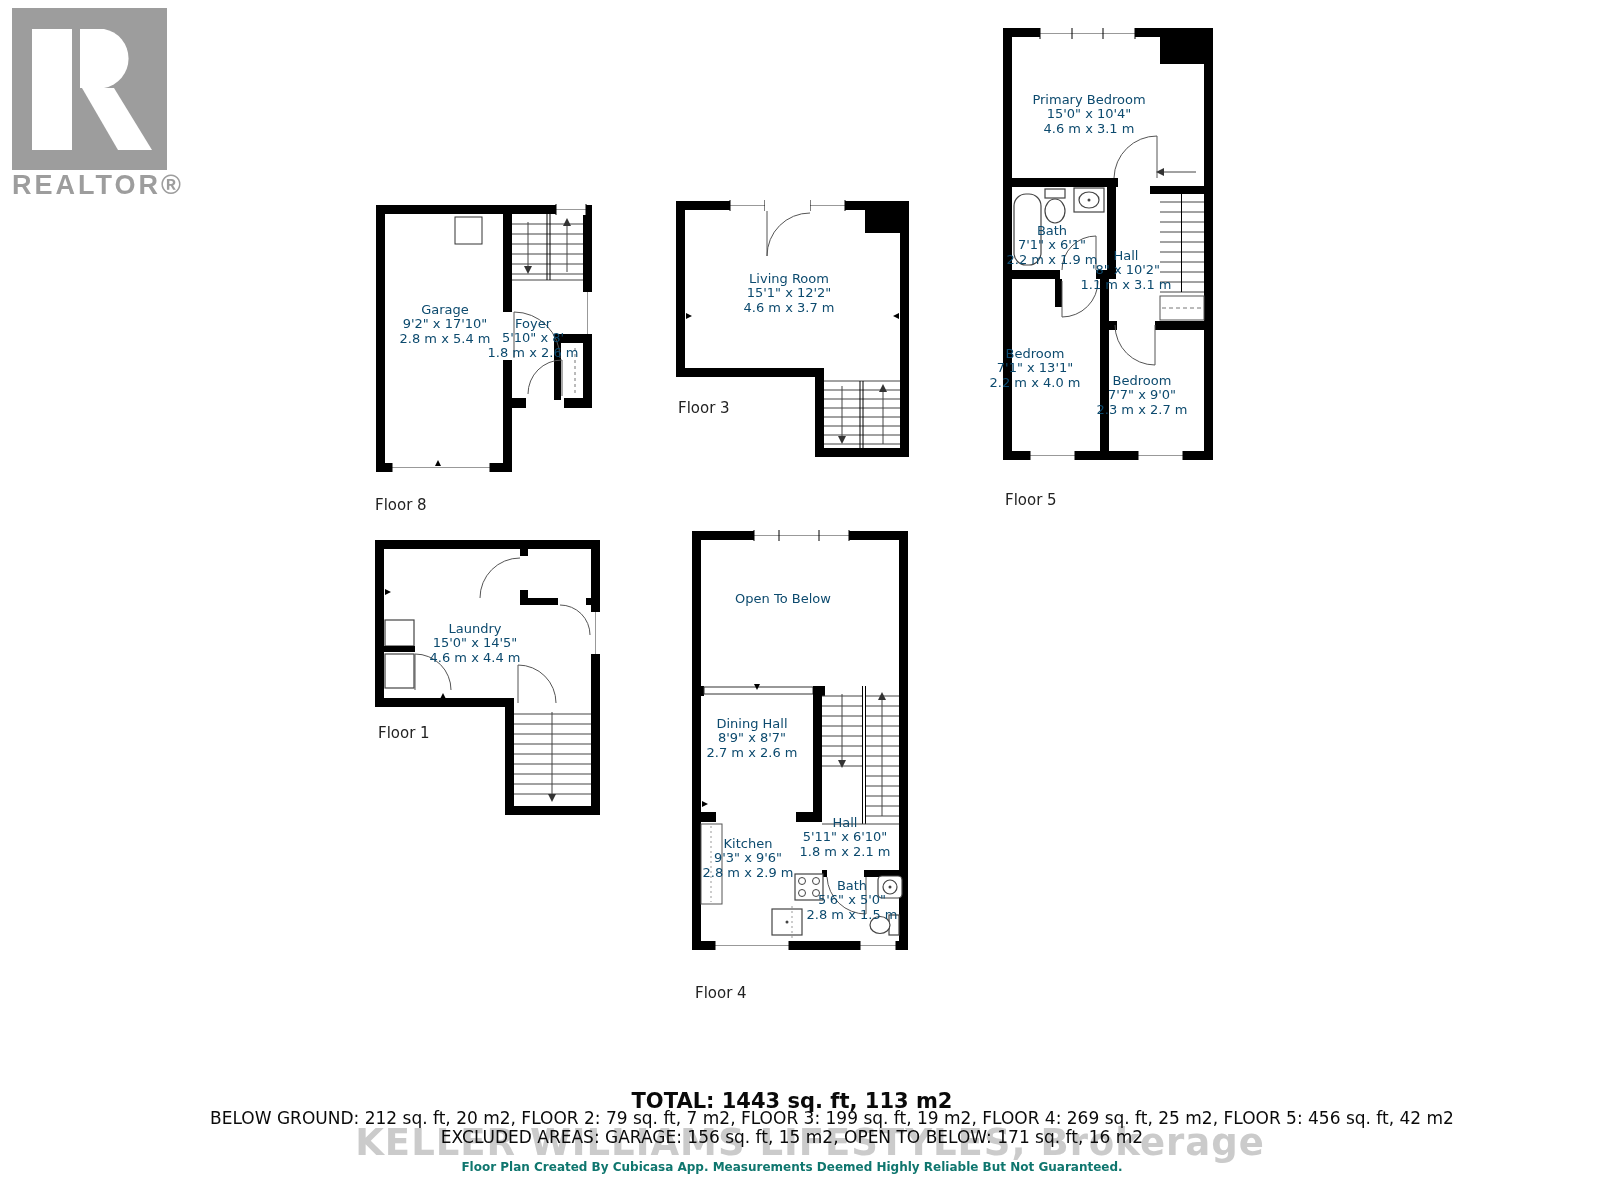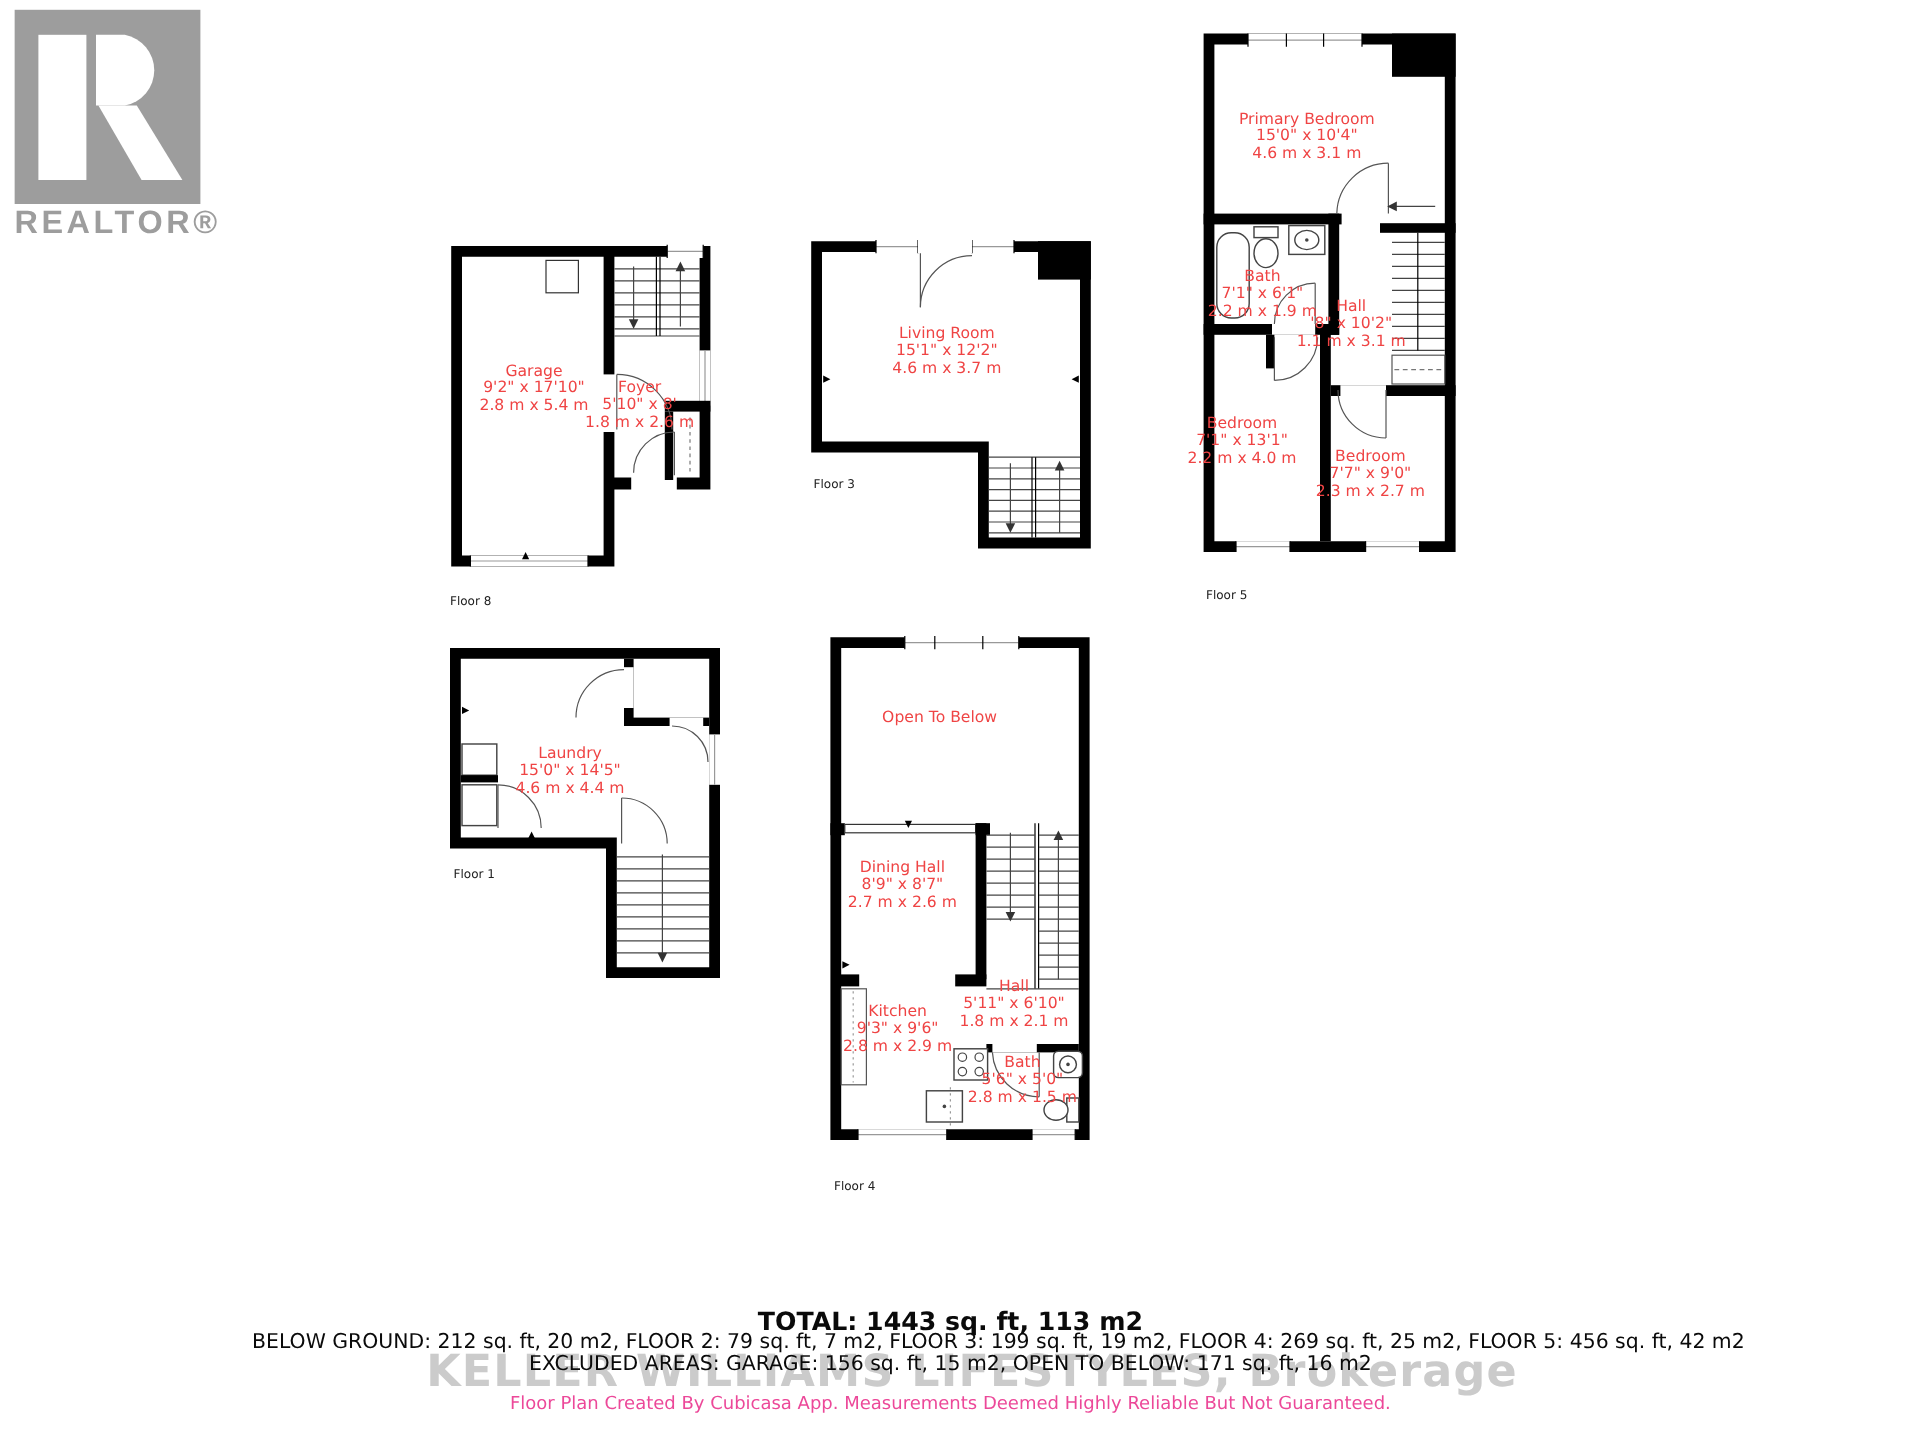--- a/index.html
+++ b/index.html
@@ -1,30 +1,30 @@
 <!DOCTYPE html>
 <html><head>
 <meta charset="utf-8">
 <style>
   html,body{margin:0;padding:0;background:#fff;}
   #canvas{position:relative;width:1600px;height:1200px;background:#ffffff;overflow:hidden;
           font-family:"DejaVu Sans",sans-serif;}
   .plan{position:absolute;}
   .rlabel{position:absolute;transform:translateX(-50%);text-align:center;
-          font-size:13px;line-height:1.1;color:#ef4444;white-space:nowrap;z-index:3;}
-  .flabel{position:absolute;font-size:10px;color:#222;z-index:3;}
+          font-size:13px;line-height:1.1;color:#0c4a6e;white-space:nowrap;z-index:3;}
+  .flabel{position:absolute;font-size:15px;color:#222;z-index:3;}
   .logo-caption{position:absolute;left:12px;top:170px;font-size:27px;letter-spacing:3px;
           color:#9d9d9d;font-family:Liberation Sans, sans-serif;font-weight:600;}
   .sumline{position:absolute;left:0;width:1584px;text-align:center;color:#0a0a0a;z-index:2;}
   .total{top:1089px;font-size:21px;font-weight:bold;}
   .areas{top:1108px;font-size:17px;padding-left:40px;}
   .excluded{top:1127px;font-size:17px;}
   .watermark{position:absolute;left:0;width:1620px;top:1121px;text-align:center;
           font-size:37px;font-weight:bold;color:#cbcbcb;z-index:1;letter-spacing:1px;}
-  .disclaimer{top:1160px;font-size:15px;color:#ec4899;}
+  .disclaimer{top:1160px;font-size:12px;color:#0f766e;font-weight:bold;}
   svg .w{fill:#000;fill-rule:evenodd;}
   svg .thin{stroke:#444;stroke-width:1;fill:none;}
   svg .arc{stroke:#555;stroke-width:1;fill:none;}
   svg .fix{stroke:#444;stroke-width:1.2;fill:#fff;}
   svg .winline{stroke:#999;stroke-width:1;}
   svg .cap{stroke:#000;stroke-width:1;}
 </style>
 </head>
 <body>
 

